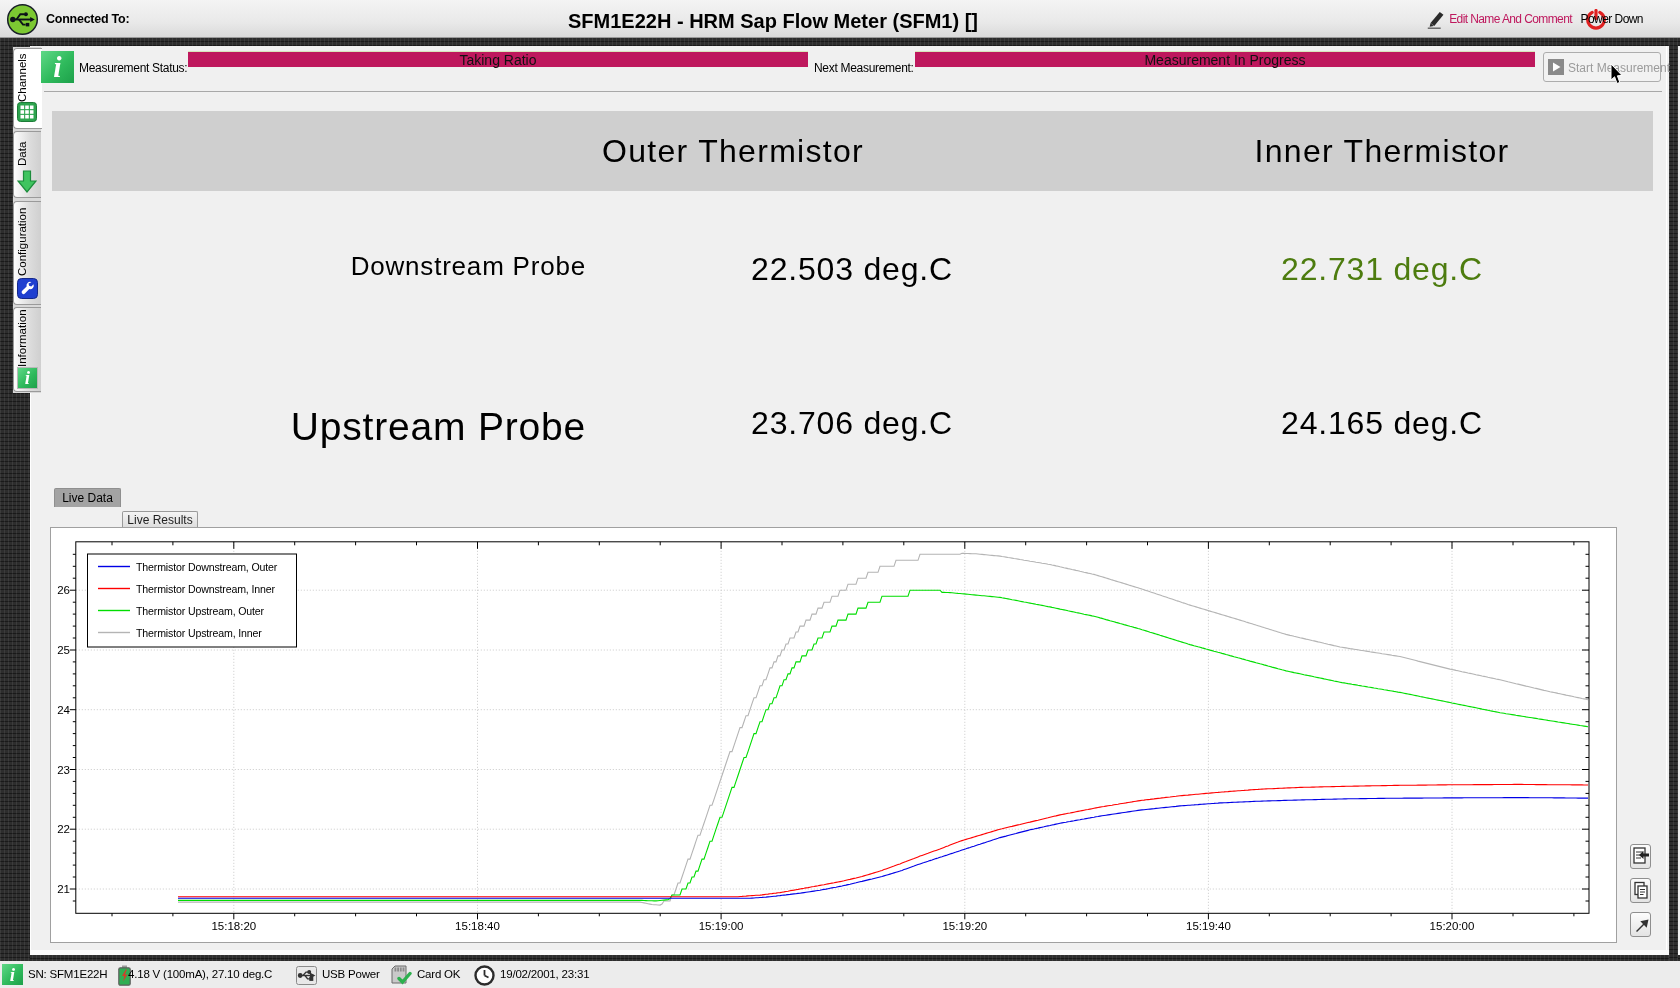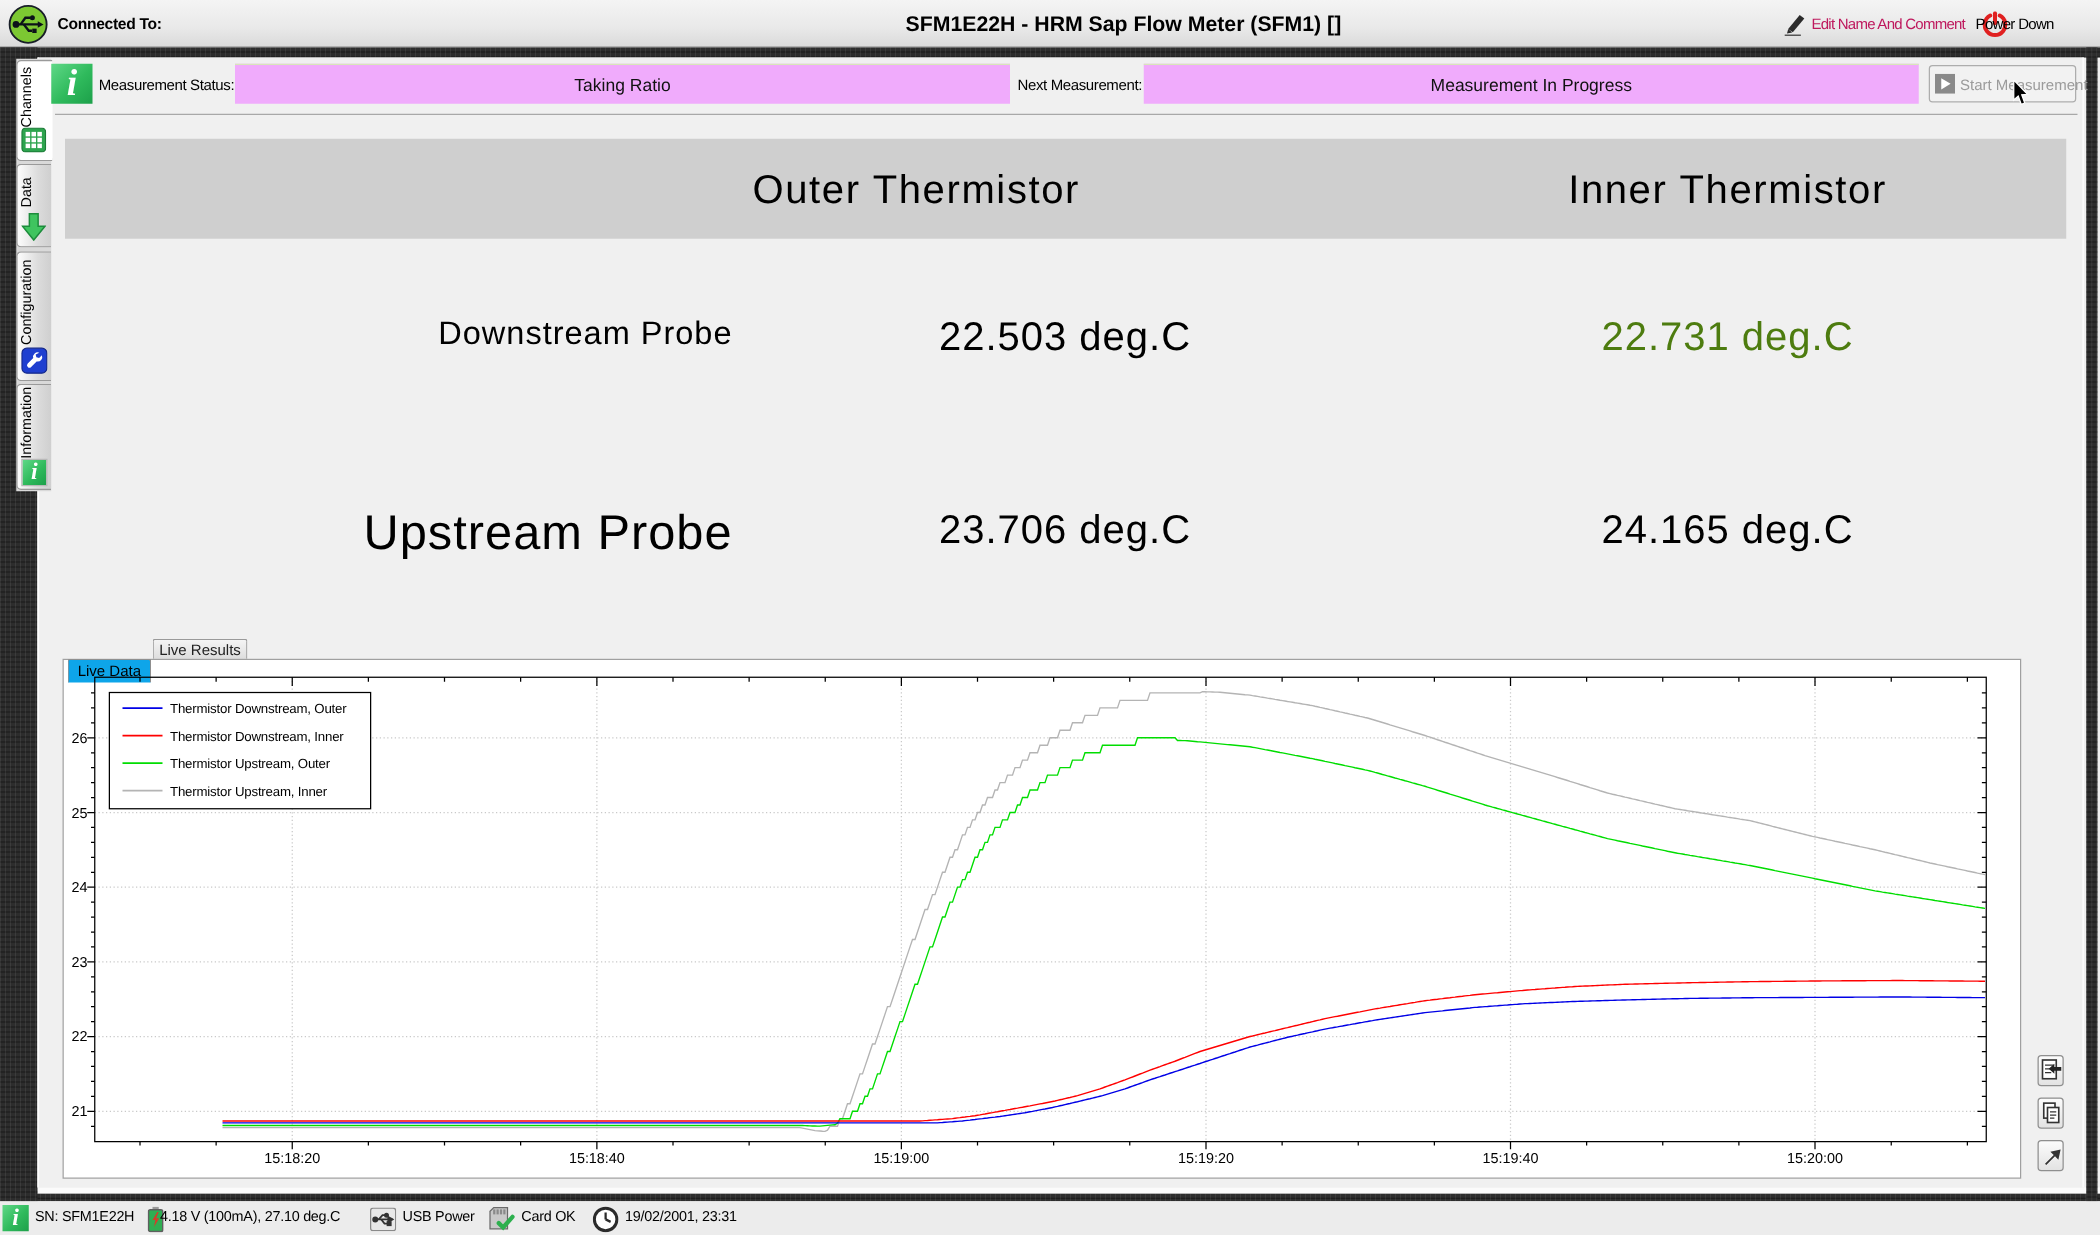--- a/index.html
+++ b/index.html
@@ -9,21 +9,21 @@
                    linear-gradient(0deg,rgba(0,0,0,.45) 1px,transparent 1px);
   background-size:4px 4px}
 .vtab{position:absolute;left:13px;width:28px;border:1px solid #9a9a9a;border-right:none;
   border-radius:4px 0 0 4px;background:linear-gradient(90deg,#fdfdfd,#dcdcdc 60%,#cfcfcf)}
 .vtab.sel{background:#ffffff;width:29px;border-right:none}
 .vtxt{position:absolute;left:16px;width:20px;writing-mode:vertical-rl;transform:rotate(180deg);
   font-size:11.5px;color:#000;text-align:center;white-space:nowrap}
 .ginfo{background:linear-gradient(135deg,#5fd887 0%,#2fba5c 55%,#1da04a 100%);position:absolute;
   color:#fff;font-style:italic;font-weight:bold;font-family:"Liberation Serif",serif;
   display:flex;align-items:center;justify-content:center}
-.gbar{position:absolute;top:51px;height:32px;background:#f0abfc;border-top:1px solid #d8e6ba;
+.gbar{position:absolute;top:51px;height:16px;background:#be185d;border-top:1px solid #d8e6ba;
   display:flex;align-items:center;justify-content:center;font-size:14px;color:#111}
 .lbl{position:absolute;font-size:12px;letter-spacing:-0.3px;color:#000}
 .sbtn{position:absolute;left:1630px;width:21px;height:25px;border:1px solid #8f8f8f;border-radius:3px;
   background:linear-gradient(#fcfcfc,#e3e3e3)}
 </style></head><body>
 
 <div class="abs" style="left:0;top:0;width:1680px;height:37px;background:linear-gradient(#f4f4f4,#e9e9e9 60%,#dadada)"></div>
 <div class="abs" style="left:0;top:37px;width:1680px;height:1px;background:#9a9a9a"></div>
 <svg class="abs" style="left:6px;top:3px" width="33" height="33" viewBox="0 0 33 33">
 <circle cx="16.5" cy="16.5" r="14.8" fill="#7cc832" stroke="#181e28" stroke-width="1.5"></circle>
@@ -31,21 +31,21 @@
 <line x1="6" y1="16.5" x2="25.5" y2="16.5"></line>
 <circle cx="6.8" cy="16.5" r="2.7" stroke="none"></circle>
 <path d="M24.2 13.9 L28.8 16.5 L24.2 19.1 Z" stroke="none"></path>
 <path d="M10.5 16.5 L14.3 11.2 L18 11.2" fill="none"></path>
 <circle cx="19.9" cy="11.2" r="2" stroke="none"></circle>
 <path d="M13 16.5 L17 21.6 L19.6 21.6" fill="none"></path>
 <rect x="19.8" y="19.9" width="3.5" height="3.5" stroke="none"></rect>
 </g>
   </svg>
 <div class="abs" style="left:46px;top:12px;font-size:12.5px;letter-spacing:-0.25px;font-weight:bold;color:#000">Connected To:</div>
-<div class="abs" style="left:473px;top:10px;width:600px;text-align:right;font-size:17px;font-weight:bold;color:#000">SFM1E22H - HRM Sap Flow Meter (SFM1) []</div>
+<div class="abs" style="left:473px;top:10px;width:600px;text-align:center;font-size:20px;font-weight:bold;color:#000">SFM1E22H - HRM Sap Flow Meter (SFM1) []</div>
 <svg class="abs" style="left:1425px;top:7px" width="24" height="23" viewBox="0 0 26 24">
 <path d="M6 17 L16 5 L20 8 L10 20 Z" fill="#2b2b2b"></path>
 <path d="M6 17 L5 21 L9.5 20.2 Z" fill="#2b2b2b"></path>
 <line x1="3" y1="22.5" x2="17" y2="22.5" stroke="#555" stroke-width="1.4"></line>
 </svg>
 <div class="abs" style="left:1372px;top:12px;width:200px;text-align:right;font-size:12px;letter-spacing:-0.6px;color:#be185d">Edit Name And Comment</div>
 <svg class="abs" style="left:1586px;top:9px" width="20" height="21" viewBox="0 0 20 21">
 <path d="M 6.2 3.4 A 8.3 8.3 0 1 0 13.8 3.4" fill="none" stroke="#e02020" stroke-width="3.2" stroke-linecap="round"></path>
 <line x1="10" y1="1.5" x2="10" y2="9.5" stroke="#e02020" stroke-width="3.2" stroke-linecap="round"></line>
 </svg>
@@ -104,21 +104,21 @@
 <div class="abs" style="left:44px;top:91px;width:1618px;height:1px;background:#a8a8a8"></div>
 <div class="abs" style="left:52px;top:111px;width:1601px;height:80px;background:#cfcfcf"></div>
 <div class="abs" style="left:602px;top:133px;width:500px;font-size:32px;letter-spacing:1.3px;color:#000">Outer Thermistor</div>
 <div class="abs" style="left:1132px;top:133px;width:500px;text-align:center;font-size:32px;letter-spacing:1.3px;color:#000">Inner Thermistor</div>
 <div class="abs" style="left:186px;top:251px;width:400px;text-align:right;font-size:26px;letter-spacing:0.8px;color:#000">Downstream Probe</div>
 <div class="abs" style="left:602px;top:251px;width:500px;text-align:center;font-size:32px;letter-spacing:0.8px;color:#000">22.503 deg.C</div>
 <div class="abs" style="left:1132px;top:251px;width:500px;text-align:center;font-size:32px;letter-spacing:0.8px;color:#4d7c0f">22.731 deg.C</div>
 <div class="abs" style="left:186px;top:405px;width:400px;text-align:right;font-size:39px;letter-spacing:0.8px;color:#000">Upstream Probe</div>
 <div class="abs" style="left:602px;top:405px;width:500px;text-align:center;font-size:32px;letter-spacing:0.8px;color:#000">23.706 deg.C</div>
 <div class="abs" style="left:1132px;top:405px;width:500px;text-align:center;font-size:32px;letter-spacing:0.8px;color:#000">24.165 deg.C</div>
-<div class="abs" style="left:54px;top:527px;width:67px;height:19px;background:#0ea5e9;border:1px solid #8f8f8f;border-bottom:none;border-radius:2px 2px 0 0;z-index:3;text-align:center;font-size:12px;padding-top:2px">Live Data</div>
+<div class="abs" style="left:54px;top:488px;width:67px;height:19px;background:#a3a3a3;border:1px solid #8f8f8f;border-bottom:none;border-radius:2px 2px 0 0;z-index:3;text-align:center;font-size:12px;padding-top:2px">Live Data</div>
 <div class="abs" style="left:122px;top:511px;width:76px;height:17px;background:linear-gradient(#f4f4f4,#dcdcdc);border:1px solid #9a9a9a;border-bottom:none;border-radius:2px 2px 0 0;text-align:center;font-size:12px;padding-top:1px;color:#222">Live Results</div>
 <div class="abs" style="left:50px;top:527px;width:1567px;height:416px;background:#fff;border:1px solid #a0a0a0;z-index:2"></div>
 <div class="abs" style="left:50px;top:527px;width:1565px;height:414px;z-index:4">
     <svg width="1565" height="414" viewBox="0 0 1565 414" style="position:absolute;left:0;top:0">
       <g stroke="#c9c9c9" stroke-width="1" stroke-dasharray="1,2">
         <line x1="183.8" y1="14.8" x2="183.8" y2="386.3"></line>
         <line x1="427.5" y1="14.8" x2="427.5" y2="386.3"></line>
         <line x1="671.1" y1="14.8" x2="671.1" y2="386.3"></line>
         <line x1="914.8" y1="14.8" x2="914.8" y2="386.3"></line>
         <line x1="1158.4" y1="14.8" x2="1158.4" y2="386.3"></line>

